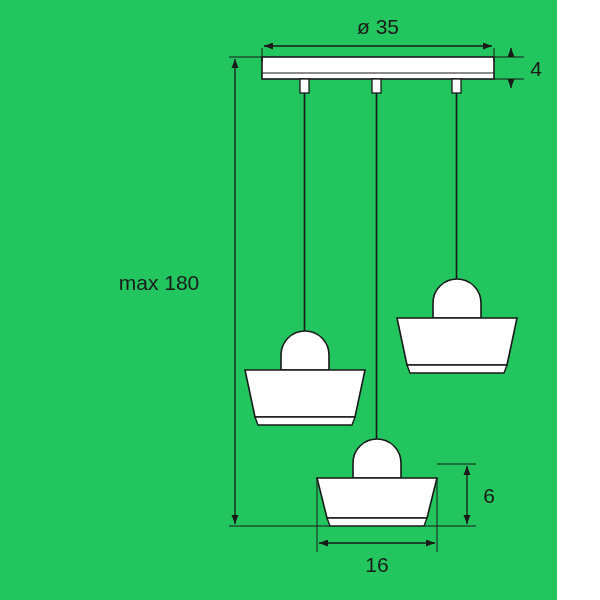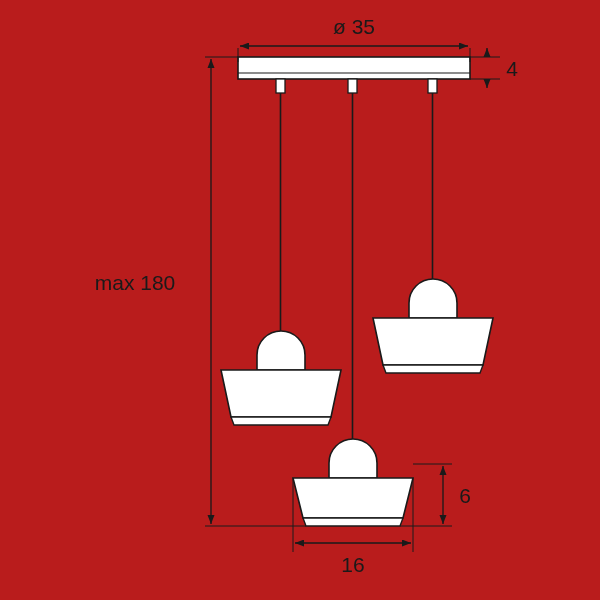--- a/index.html
+++ b/index.html
@@ -8,23 +8,24 @@
     background: #ffffff;
   }
   body {
     width: 600px;
     height: 600px;
     font-family: "Liberation Sans", sans-serif;
     overflow: hidden;
   }
   #diagram-root {
     position: relative;
-    width: 600px;
+    width: 533px;
     height: 600px;
-    background: #b91c1c;
+    background: #22c55e;
+    padding-left: 24px;
   }
   svg#technical-drawing {
     display: block;
     width: 600px;
     height: 600px;
   }
   .dim-text {
     font-family: "Liberation Sans", sans-serif;
     font-size: 21px;
     fill: #1a1a1a;

